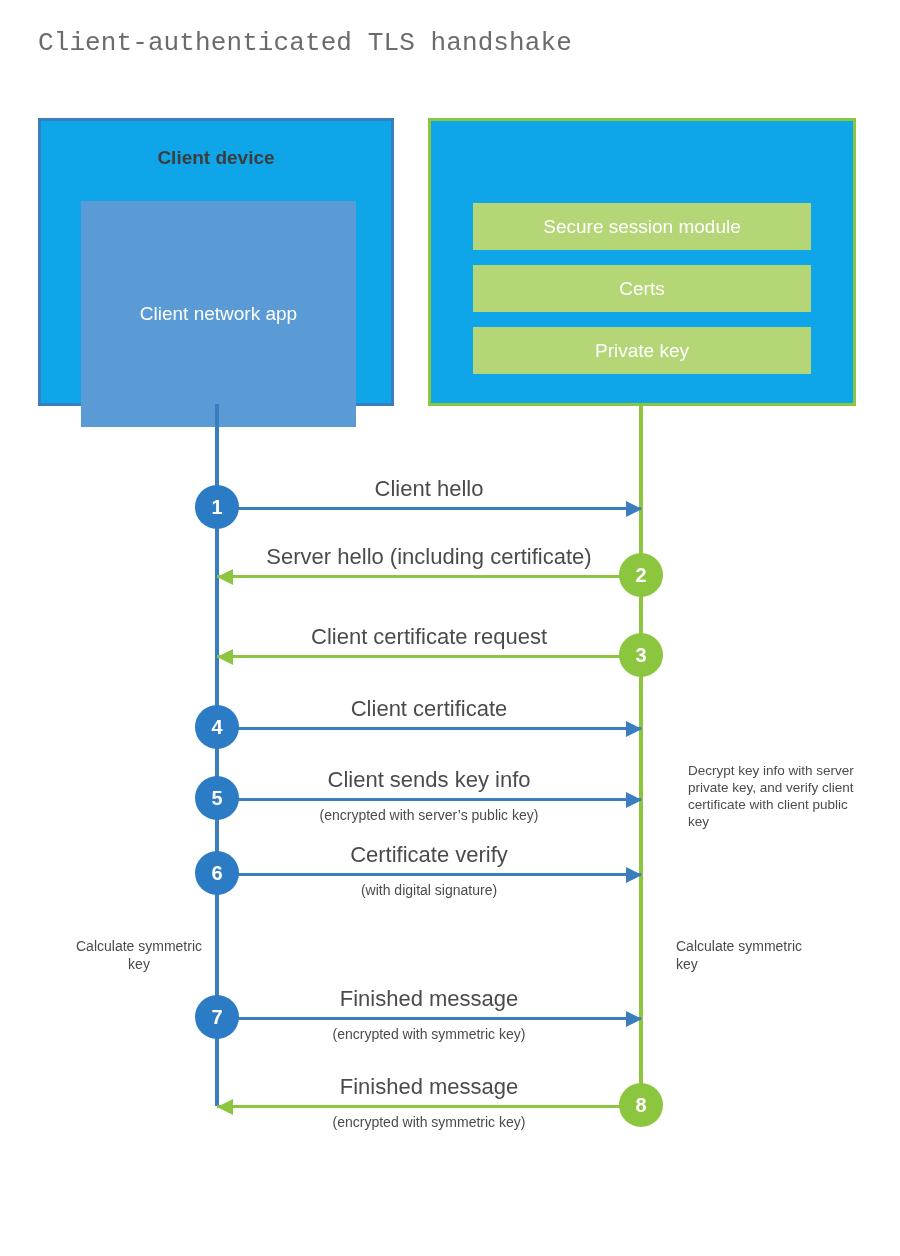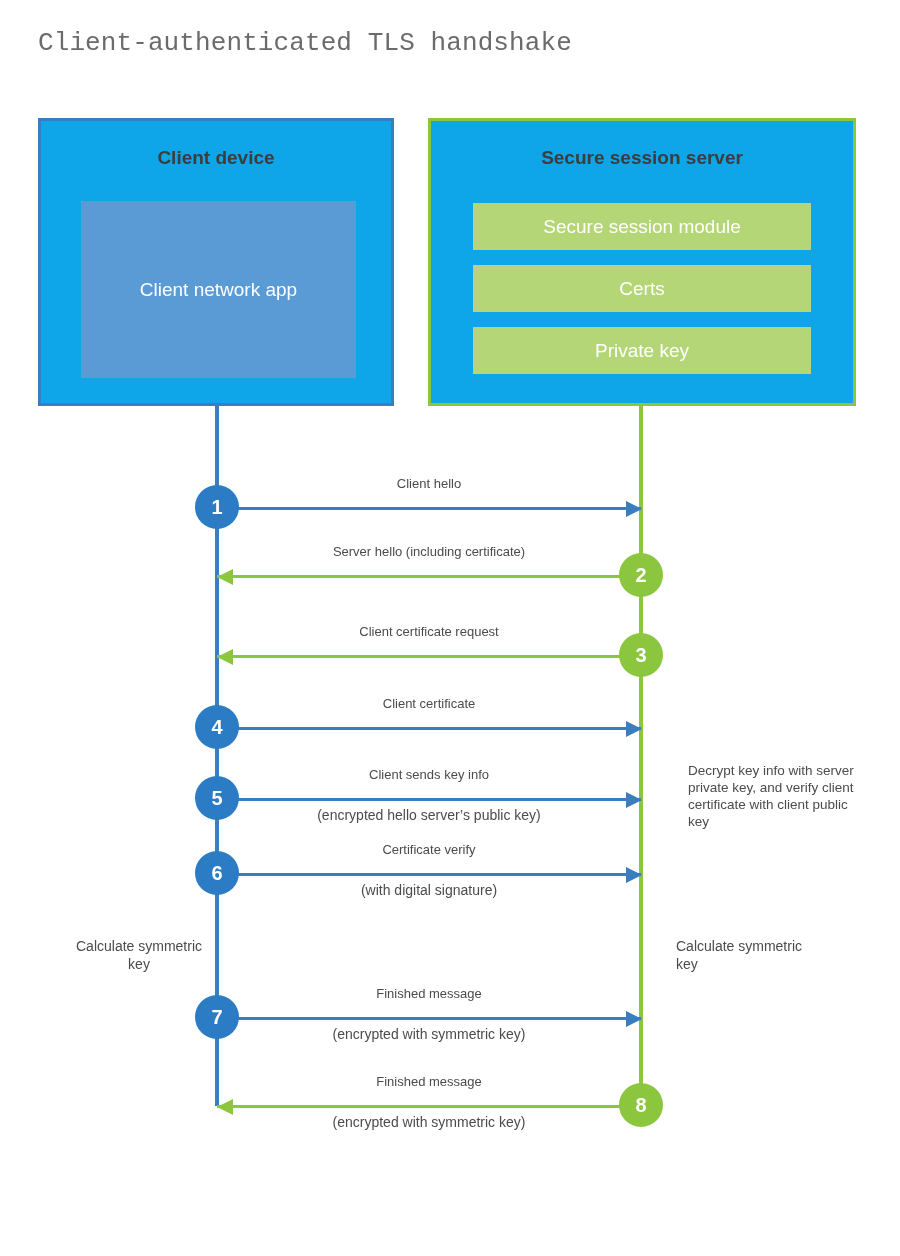--- a/index.html
+++ b/index.html
@@ -63,21 +63,21 @@
     font-size: 19px;
     font-weight: bold;
     color: #3d3d3d;
   }
 
   .client-app-box {
     position: absolute;
     left: 40px;
     top: 80px;
     width: 275px;
-    height: 177px;
+    height: 226px;
     background: #5b9bd5;
     color: #ffffff;
     font-size: 19px;
     line-height: 26px;
     display: flex;
     align-items: center;
     justify-content: center;
     text-align: right;
     padding: 0 5px;
     box-sizing: border-box;
@@ -142,21 +142,21 @@
     border-top: 8px solid transparent;
     border-bottom: 8px solid transparent;
     border-right: 16px solid #8cc63f;
   }
 
   .msg-label {
     position: absolute;
     left: 217px;
     width: 424px;
     text-align: center;
-    font-size: 13px;
+    font-size: 22px;
     color: #4b4b4b;
     top: -31px;
     white-space: nowrap;
   }
   .msg-sublabel {
     position: absolute;
     left: 217px;
     width: 424px;
     text-align: center;
     font-size: 14px;
@@ -222,21 +222,20 @@
 <div id="diagram-root">
 
   <div class="page-title">Client-authenticated TLS handshake</div>
 
   <div class="actor-box client">
     <div class="actor-title">Client device</div>
     <div class="client-app-box">Client network app</div>
   </div>
 
   <div class="actor-box server">
-    <div class="actor-title">Secure session server</div>
     <div class="server-bar b0">Secure session module</div>
     <div class="server-bar b1">Certs</div>
     <div class="server-bar b2">Private key</div>
   </div>
 
   <div class="lifeline client"></div>
   <div class="lifeline server"></div>
 
   <div id="messages-layer">
       <div class="msg dir-right" style="top: 507px;">
@@ -260,21 +259,21 @@
       <div class="msg dir-right" style="top: 727px;">
         <div class="msg-label">Client certificate</div>
         <div class="msg-line"></div>
         <div class="msg-arrow"></div>
       </div>
       <div class="step-circle client-side" style="top: 705px;">4</div>
       <div class="msg dir-right" style="top: 798px;">
         <div class="msg-label">Client sends key info</div>
         <div class="msg-line"></div>
         <div class="msg-arrow"></div>
-        <div class="msg-sublabel">(encrypted hello server’s public key)</div>
+        <div class="msg-sublabel">(encrypted with server’s public key)</div>
       </div>
       <div class="step-circle client-side" style="top: 776px;">5</div>
       <div class="msg dir-right" style="top: 873px;">
         <div class="msg-label">Certificate verify</div>
         <div class="msg-line"></div>
         <div class="msg-arrow"></div>
         <div class="msg-sublabel">(with digital signature)</div>
       </div>
       <div class="step-circle client-side" style="top: 851px;">6</div>
       <div class="msg dir-right" style="top: 1017px;">

